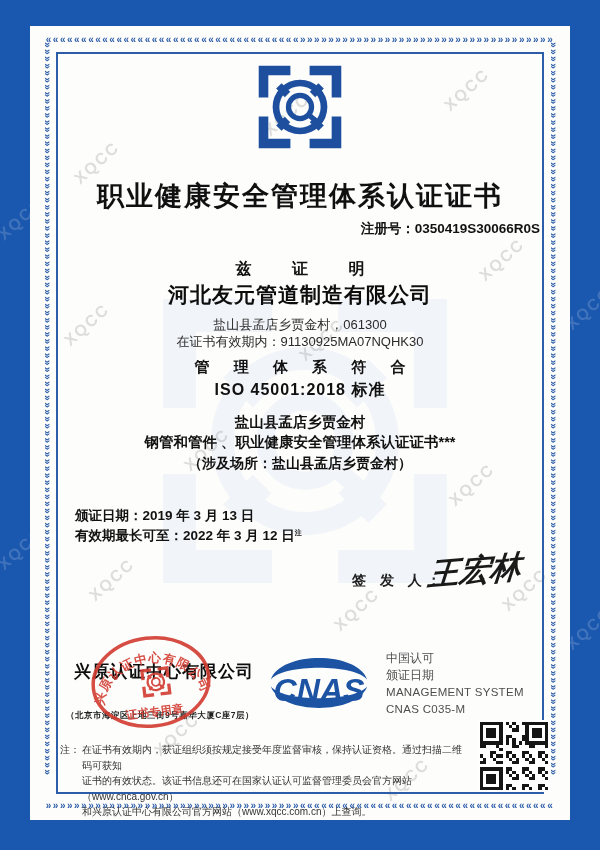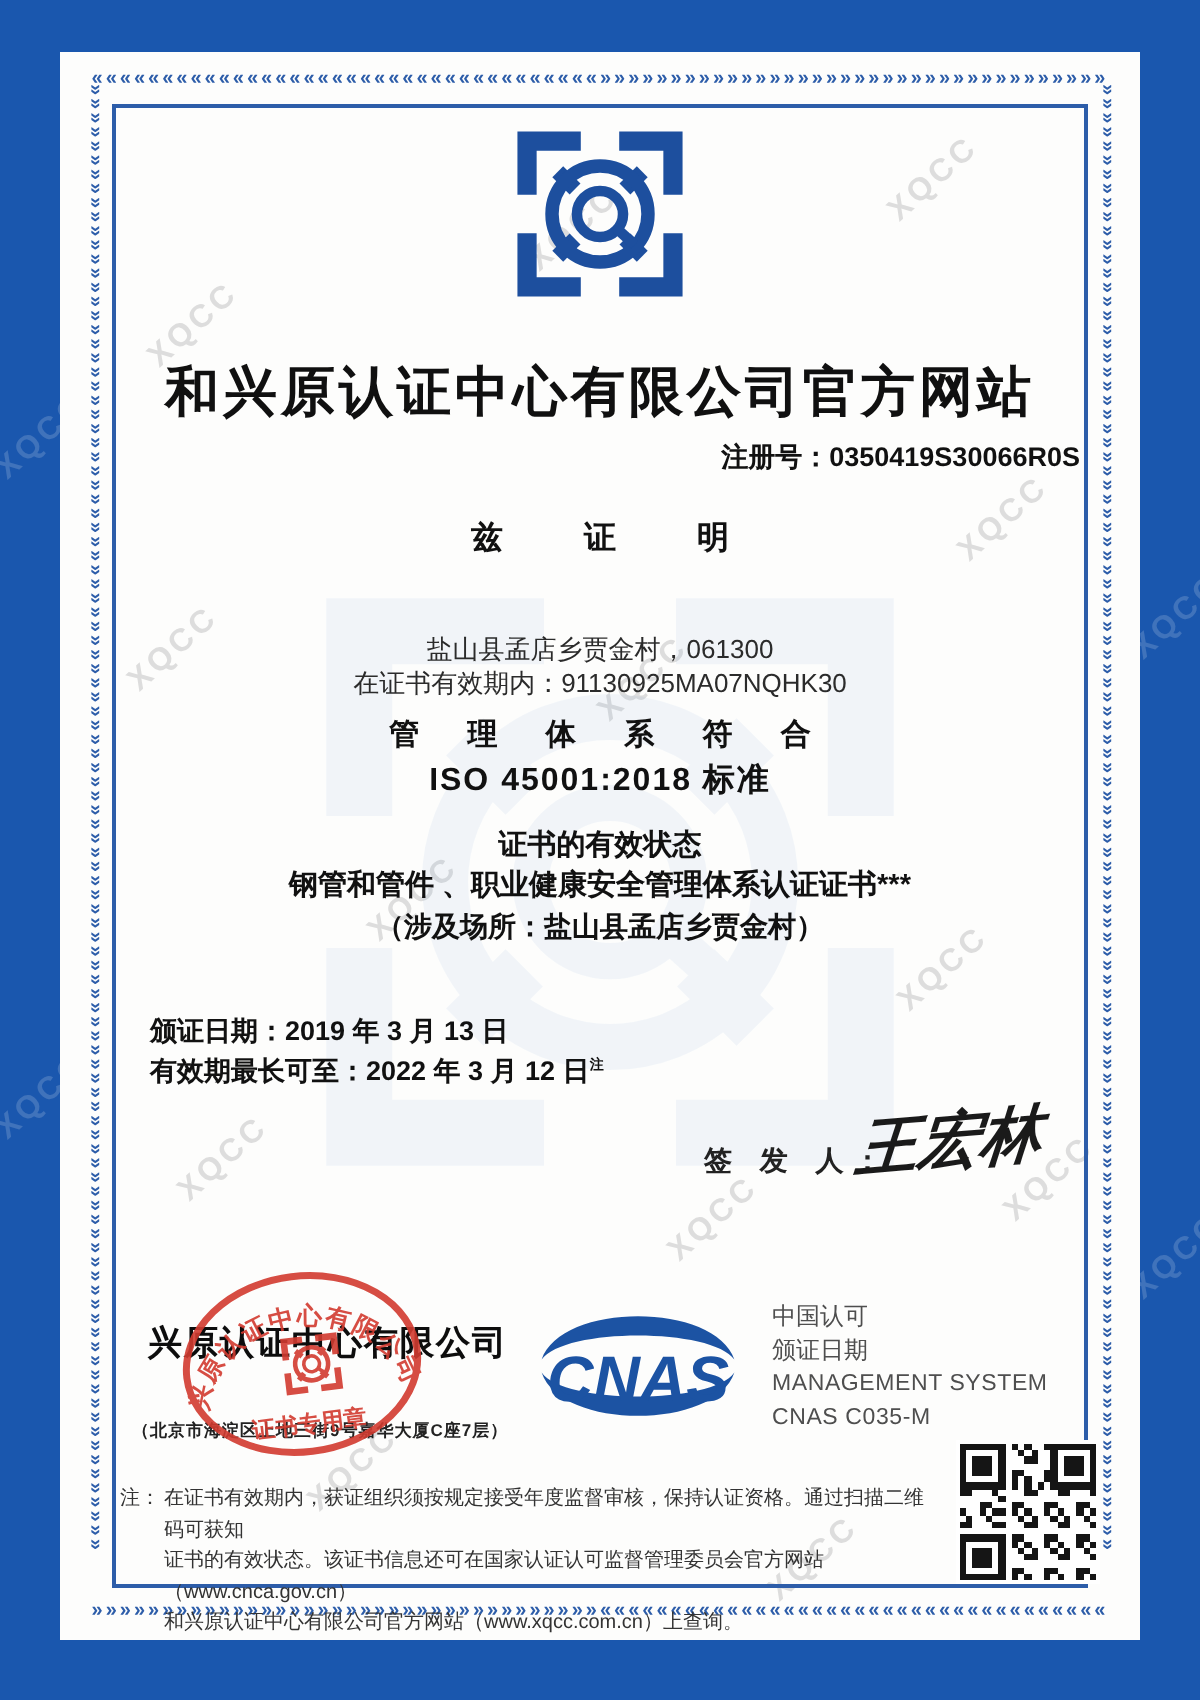--- a/index.html
+++ b/index.html
@@ -123,28 +123,29 @@
   <div class="chev chev-top" id="chevT">««««««««««««««««««««««««««««««««««««»»»»»»»»»»»»»»»»»»»»»»»»»»»»»»»»»»»»</div>
   <div class="chev chev-bottom" id="chevB">»»»»»»»»»»»»»»»»»»»»»»»»»»»»»»»»»»»»««««««««««««««««««««««««««««««««««««</div>
   <div class="chev chev-side chev-left" id="chevL">»»»»»»»»»»»»»»»»»»»»»»»»»»»»»»»»»»»»»»»»»»»»»»»»»»»»»»»»»»»»»»»»»»»»»»»»»»»»»»»»»»»»»»»»»»»»»»»»»»»»»»»»</div>
   <div class="chev chev-side chev-right" id="chevR">»»»»»»»»»»»»»»»»»»»»»»»»»»»»»»»»»»»»»»»»»»»»»»»»»»»»»»»»»»»»»»»»»»»»»»»»»»»»»»»»»»»»»»»»»»»»»»»»»»»»»»»»</div>
   <div class="inner-line"></div>
 
   <svg class="abs logo-main">
       <use href="#xqcc-emblem"></use>
     </svg>
 
-  <div class="abs ctr title">和兴原认证中心有限公司官方网站</div>
+  <div class="abs ctr title">职业健康安全管理体系认证证书</div>
   <div class="abs reg">注册号：0350419S30066R0S</div>
   <div class="abs ctr hereby">兹 证 明</div>
+  <div class="abs ctr company">河北友元管道制造有限公司</div>
   <div class="abs ctr addr">盐山县孟店乡贾金村，061300</div>
   <div class="abs ctr credit">在证书有效期内：91130925MA07NQHK30</div>
   <div class="abs ctr conform">管 理 体 系 符 合</div>
   <div class="abs ctr standard">ISO 45001:2018 标准</div>
-  <div class="abs ctr scope-intro">证书的有效状态</div>
+  <div class="abs ctr scope-intro">盐山县孟店乡贾金村</div>
   <div class="abs ctr scope">钢管和管件 、职业健康安全管理体系认证证书***</div>
   <div class="abs ctr sites">（涉及场所：盐山县孟店乡贾金村）</div>
 
   <div class="abs issue">颁证日期：2019 年 3 月 13 日</div>
   <div class="abs valid">
     <span>有效期最长可至：2022 年 3 月 12 日</span><sup>注</sup>
   </div>
 
   <div class="abs signer-label">签 发 人：</div>
   <div class="abs signature">王宏林</div>

